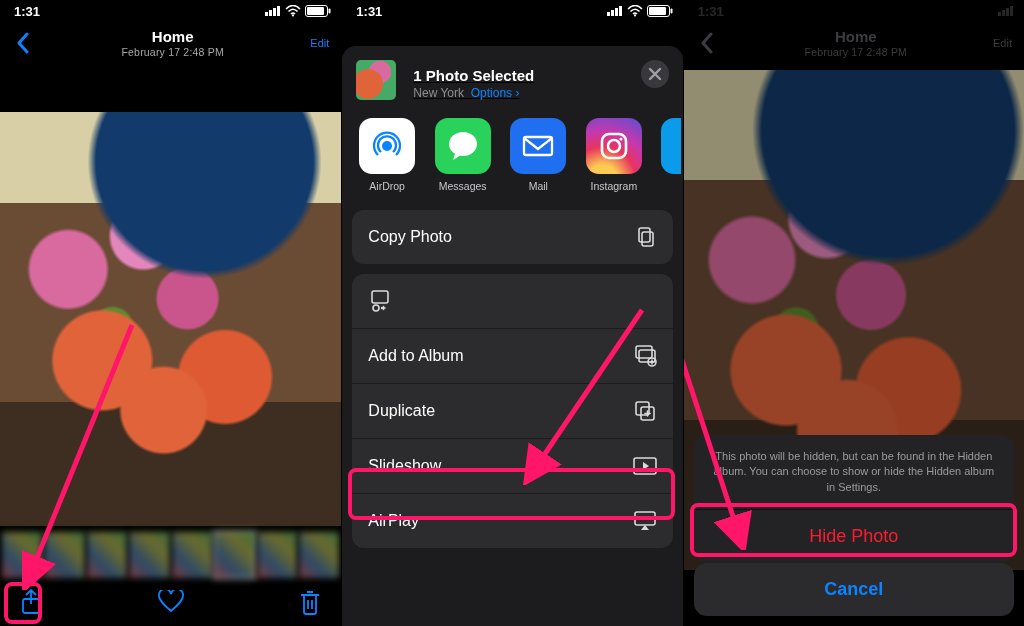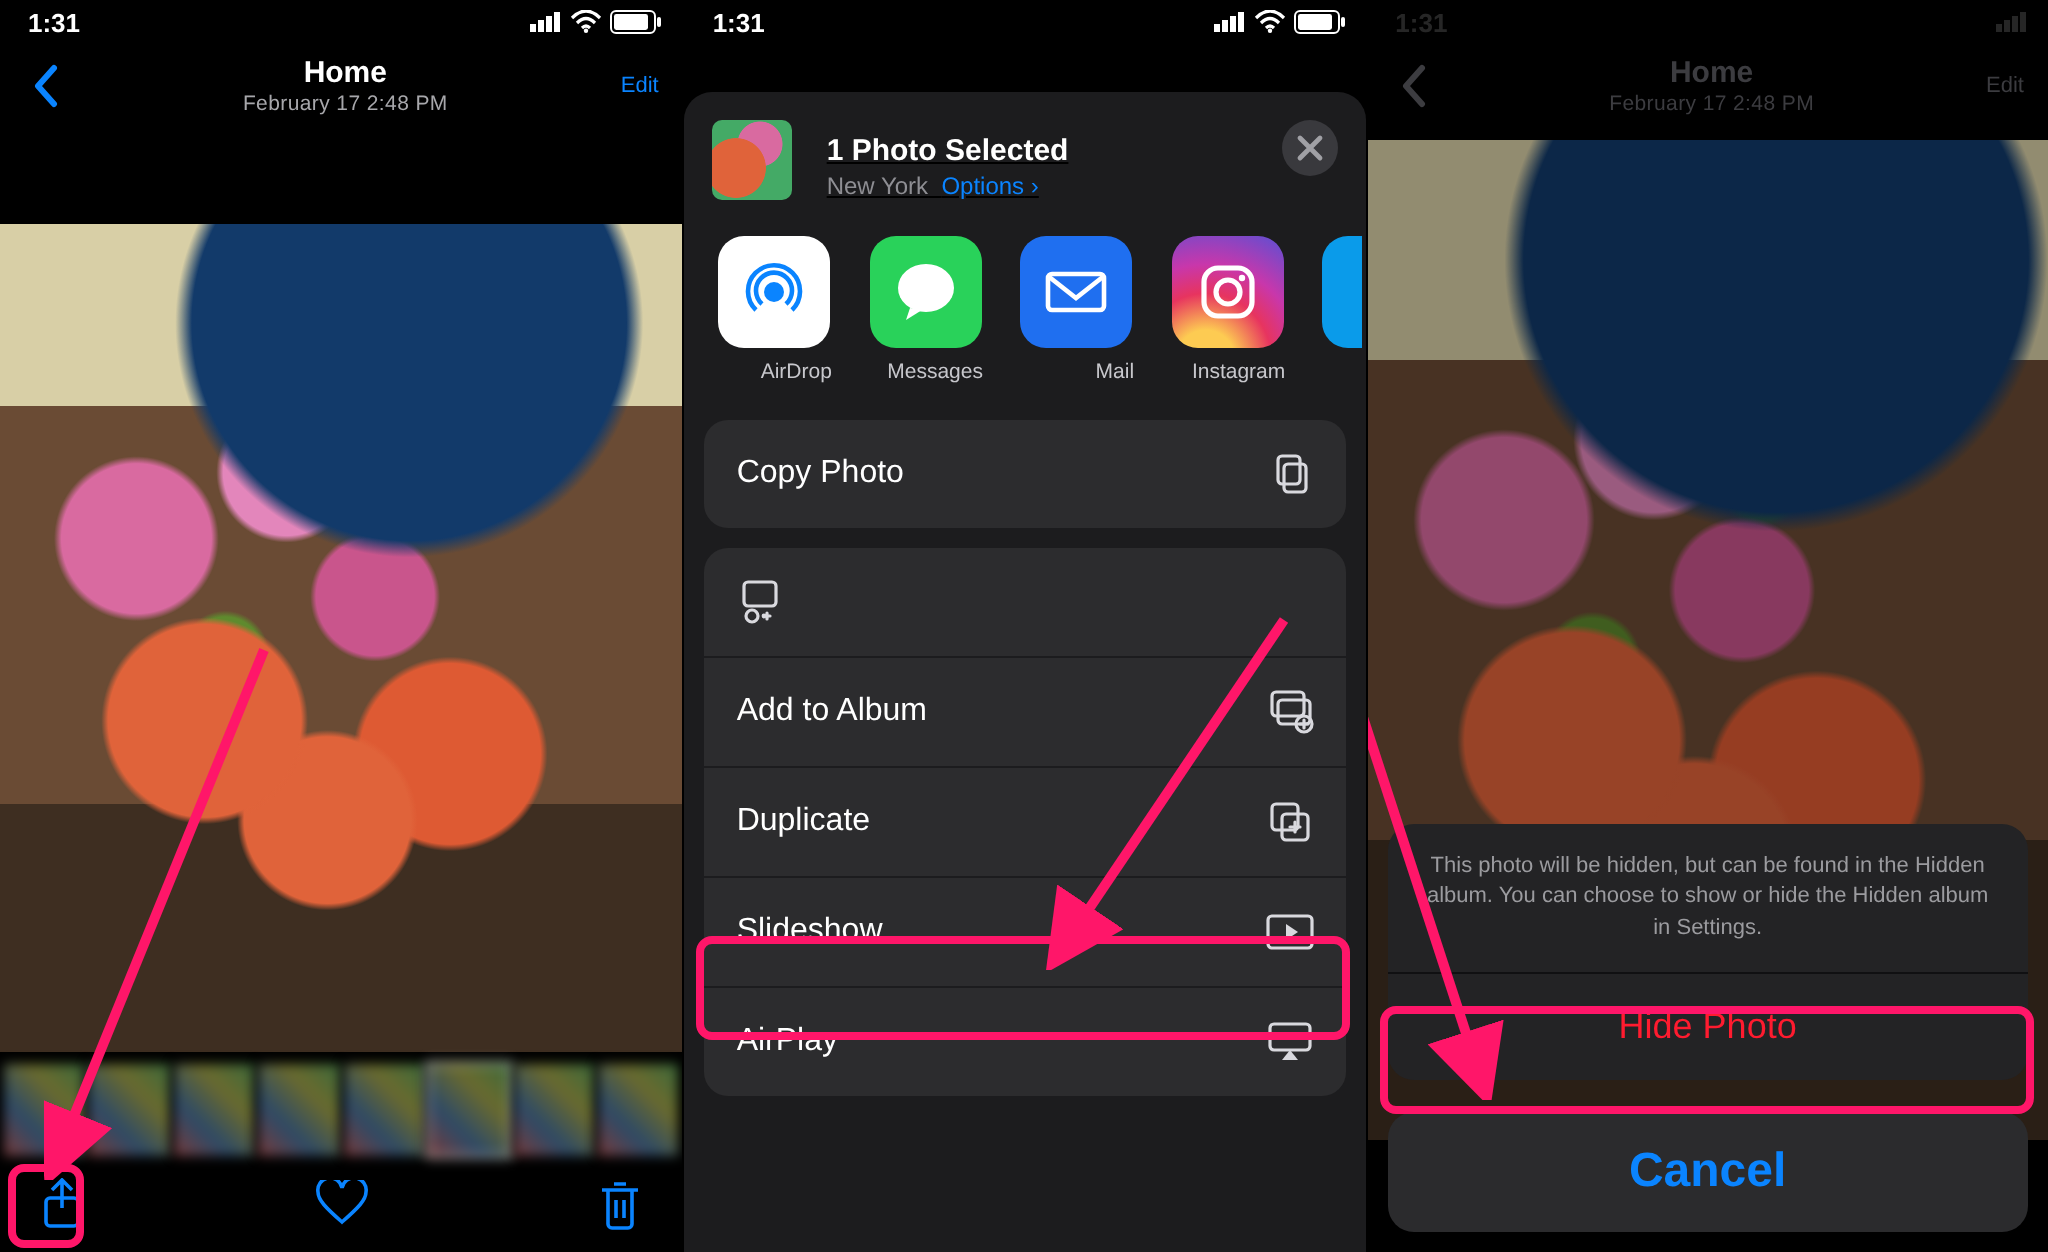--- a/index.html
+++ b/index.html
@@ -65,21 +65,21 @@
   .thumb-sm { width:40px; height:40px; border-radius:5px; background:
       radial-gradient(circle at 30% 60%, #e0633a 0 40%, transparent 41%),
       radial-gradient(circle at 60% 30%, #d96aa0 0 30%, transparent 31%),
       #4a6; }
   .sh-title { color:#fff; font-size:15px; font-weight:600;}
   .sh-sub { font-size:12px; color:#8e8e93; margin-top:2px;}
   .sh-sub a { color:#0a84ff; text-decoration:none;}
   .close-x { position:absolute; right:14px; top:14px; width:28px; height:28px; border-radius:50%; background:#39393d; display:flex; align-items:center; justify-content:center;}
   .close-x svg { stroke:#a0a0a5;}
   .share-apps { display:flex; gap:18px; padding:6px 2px 18px 16px; overflow:hidden;}
-  .app { width:64px; text-align:right; color:#c7c7cc; font-size:10.5px;}
+  .app { width:64px; text-align:center; color:#c7c7cc; font-size:10.5px;}
   .app .ic { width:56px; height:56px; border-radius:13px; margin:0 auto 6px auto; display:flex; align-items:center; justify-content:center; }
   .ic-airdrop{ background:#fff;}
   .ic-msg{ background:#29d25a;}
   .ic-mail{ background:#1f6ff0;}
   .ic-ig{ background: radial-gradient(circle at 30% 110%, #fdcb52 0 20%, #e7345f 45%, #c837ab 65%, #5850d4 100%);}
   .ic-extra{ background:#0a9bea;}
   .act-list { margin:0 10px; border-radius:12px; overflow:hidden;}
   .act { background:#2c2c2e; color:#fff; font-size:16px; padding:15px 16px; display:flex; align-items:center; justify-content:space-between; border-bottom:1px solid #1c1c1e;}
   .act:last-child{ border-bottom:none;}
   .act .ic-r { width:24px; height:24px; display:flex; align-items:center; justify-content:center;}
@@ -88,21 +88,21 @@
 
   
   .panel .nav.dim .nav-title,
   .panel .nav.dim .nav-edit { color:#3c3c40;}
   .panel .nav.dim .nav-sub { color:#3c3c40;}
   .panel .nav.dim .back-chevron svg { stroke:#3c3c40;}
   .overlay-dim { position:absolute; inset:0; background:rgba(0,0,0,.32); z-index:20;}
   .asheet { position:absolute; left:10px; right:10px; bottom:10px; z-index:50;}
   .asheet .msg { background:#232325; color:#9b9b9f; font-size:11px; text-align:center; padding:14px 18px; border-top-left-radius:13px; border-top-right-radius:13px; line-height:1.4;}
   .asheet .hidebtn { background:#232325; color:#ff1b2f; font-size:18px; text-align:center; padding:16px 0; border-bottom-left-radius:13px; border-bottom-right-radius:13px; border-top:1px solid #101012;}
-  .asheet .cancel { margin-top:16px; background:#2b2b2d; color:#0a84ff; font-size:24px; font-weight:600; text-align:center; padding:16px 0; border-radius:13px;}
+  .asheet .cancel { margin-top:0; background:#2b2b2d; color:#0a84ff; font-size:18px; font-weight:600; text-align:center; padding:16px 0; border-radius:13px;}
 </style>
 </head>
 <body>
 
 <div class="panel">
   <div class="status-bar">
     <span>1:31</span>
     <span class="status-right">
       <span class="bars"></span>
       <span class="wifi">

